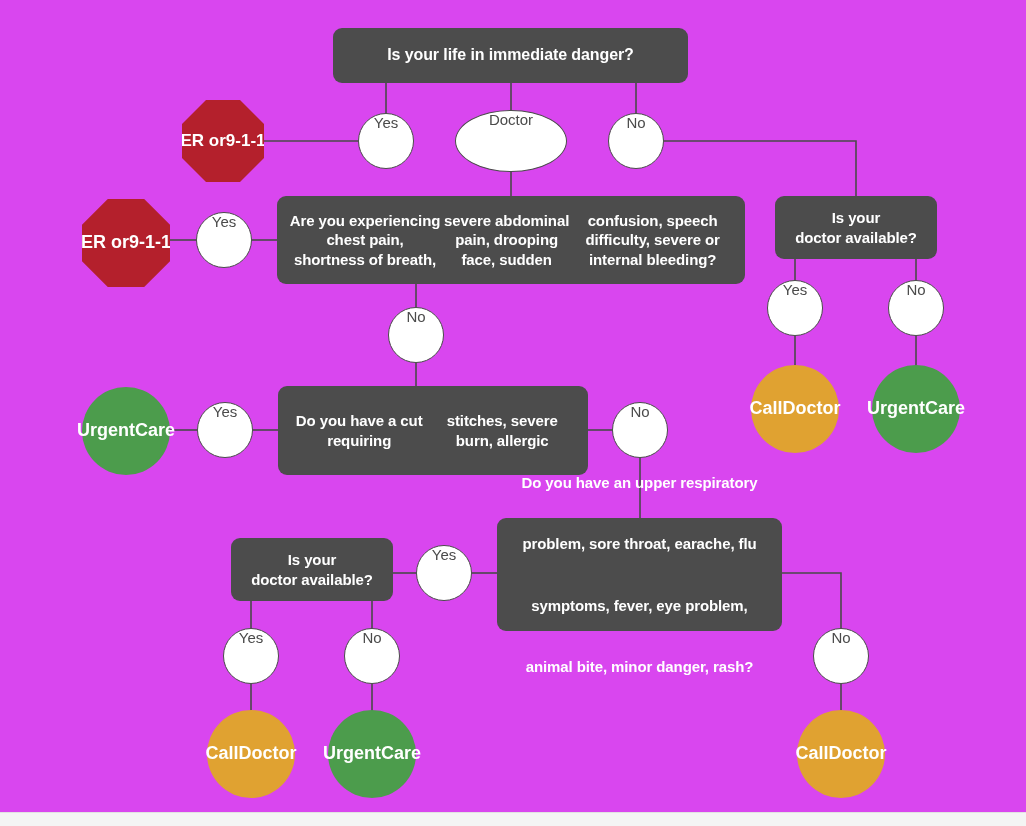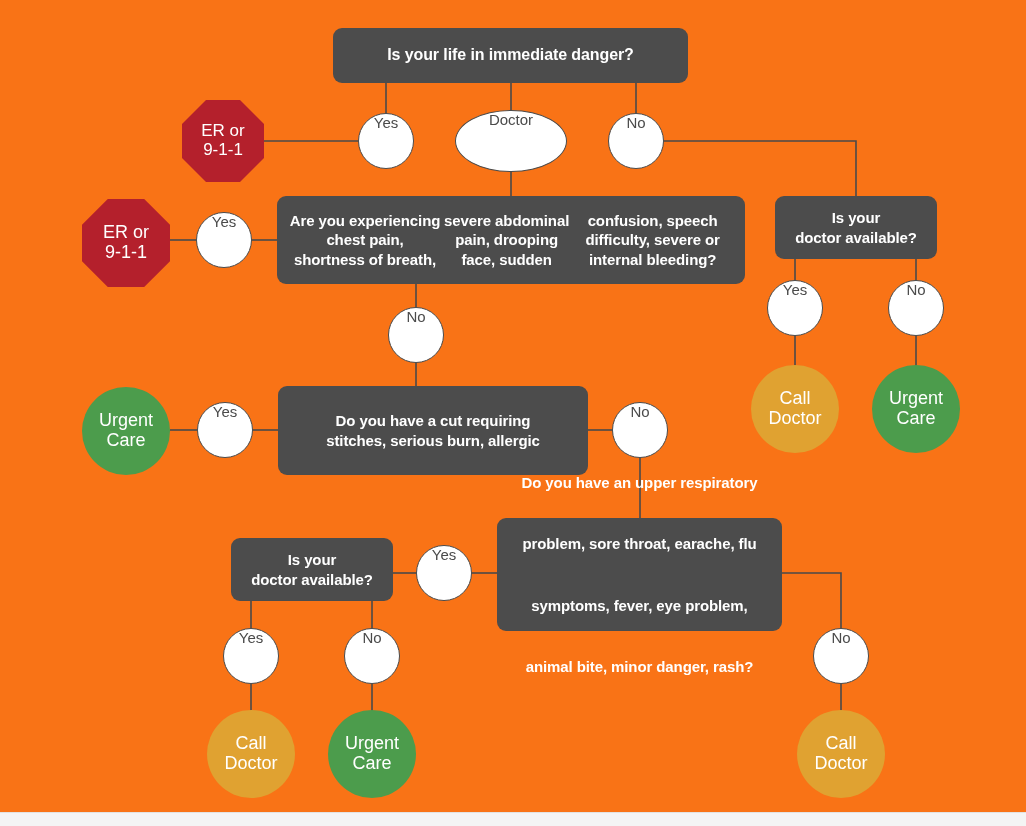--- a/index.html
+++ b/index.html
@@ -6,21 +6,21 @@
   html, body {
     width: 1026px; height: 826px;
     background: #ffffff;
     font-family: "Liberation Sans", sans-serif;
     overflow: hidden;
   }
   #canvas {
     position: relative;
     width: 1026px;
     height: 826px;
-    background: #f97316;
+    background: #d946ef;
   }
   #footer-strip {
     position: absolute;
     left: 0; top: 812px;
     width: 1026px; height: 14px;
     background: #f4f4f4;
     border-top: 1px solid #e2e2e2;
   }
 
   
@@ -63,26 +63,26 @@
     color: #4a4a4a;
     font-size: 15px;
     font-weight: normal;
     z-index: 3;
   }
 
   
   .outcome {
     position: absolute;
     display: flex;
-    flex-direction: column;
+    flex-direction: row;
     align-items: center;
     justify-content: center;
     text-align: center;
     color: #ffffff;
-    font-weight: normal;
+    font-weight: bold;
     line-height: 1.1;
     z-index: 4;
   }
   .outcome.circle { border-radius: 50%; }
   .outcome.octagon {
     clip-path: polygon(29.3% 0%, 70.7% 0%, 100% 29.3%, 100% 70.7%,
                        70.7% 100%, 29.3% 100%, 0% 70.7%, 0% 29.3%);
   }
   .outcome .ln { display: block; white-space: nowrap; }
 </style>
@@ -135,23 +135,23 @@
   <div class="qbox" style="left:333px; top:28px; width:355px; height:55px; font-size:16px;">
     <span>Is your life in immediate danger?</span>
   </div>
 
   <div class="qbox" style="left:277px; top:196px; width:468px; height:88px; font-size:15px; flex-direction:row;">
     <span>Are you experiencing chest pain, shortness of breath,</span>
     <span>severe abdominal pain, drooping face, sudden</span>
     <span>confusion, speech difficulty, severe or internal bleeding?</span>
   </div>
 
-  <div class="qbox" style="left:278px; top:386px; width:310px; height:89px; font-size:15px; flex-direction:column;">
+  <div class="qbox" style="left:278px; top:386px; width:310px; height:89px; font-size:15px; ">
     <span>Do you have a cut requiring</span>
-    <span>stitches, serious burn, allergic</span>
+    <span>stitches, severe burn, allergic</span>
   </div>
 
   <div class="qbox" style="left:497px; top:518px; width:285px; height:113px; font-size:15px; flex-direction:column;gap:42px;">
     <span>Do you have an upper respiratory</span>
     <span>problem, sore throat, earache, flu</span>
     <span>symptoms, fever, eye problem,</span>
     <span>animal bite, minor danger, rash?</span>
   </div>
 
   <div class="qbox" style="left:775px; top:196px; width:162px; height:63px; font-size:15px; flex-direction:column;">

